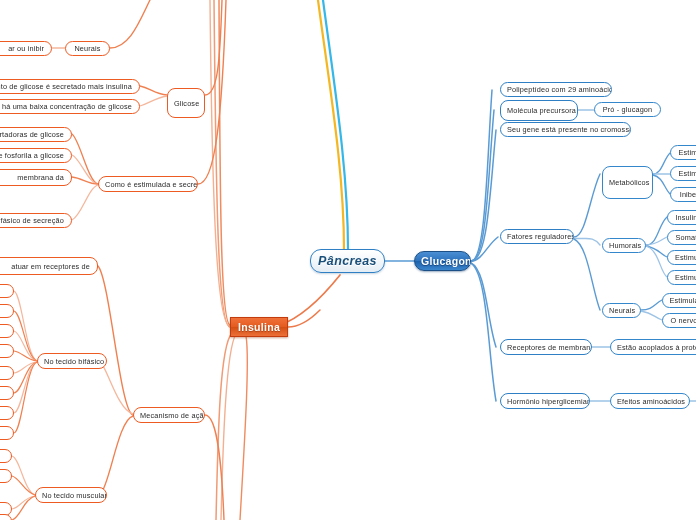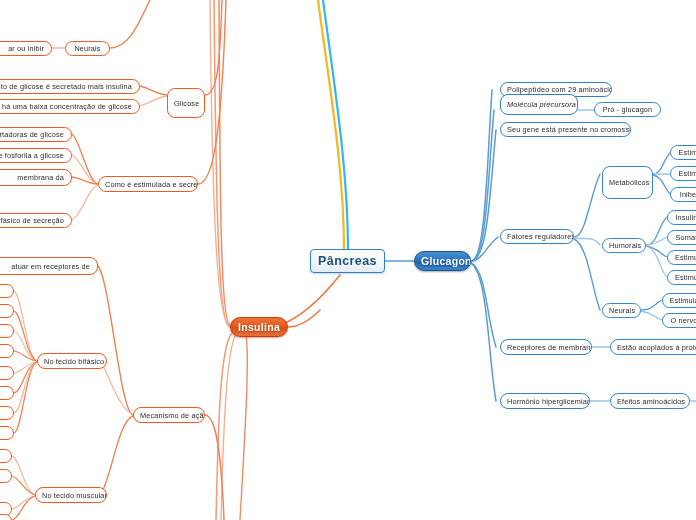--- a/index.html
+++ b/index.html
@@ -34,45 +34,46 @@
     align-items: center;
     justify-content: center;
     white-space: nowrap;
     border-radius: 9px;
     z-index: 5;
   }
   
   .node.root {
     border: 1.6px solid #2f7fc4;
     background: linear-gradient(to bottom, #ffffff 0%, #f4f8fb 45%, #e4edf4 100%);
-    border-radius: 4px;
+    border-radius: 11px;
     box-shadow: 0 1px 2px rgba(60,100,140,.28);
     font-weight: bold;
     font-size: 12.5px;
     color: #1a4f7a;
     letter-spacing: .4px;
     text-shadow: 0 1px 0 #ffffff;
+    font-style: italic;
   }
   
   .node.hub-blue {
     border: 1px solid #1c4f86;
     background: linear-gradient(to bottom, #4a8fd4 0%, #2d73bd 48%, #1d62ad 52%, #3b86cd 100%);
     border-radius: 10px;
     box-shadow: 0 1px 2px rgba(30,70,120,.45);
     font-weight: bold;
     font-size: 10.5px;
     color: #ffffff;
     letter-spacing: .3px;
     text-shadow: 0 1px 1px rgba(10,40,80,.55);
   }
   
   .node.hub-orange {
     border: 1px solid #c23c0d;
     background: linear-gradient(to bottom, #f0713a 0%, #e35b1f 48%, #d44f14 52%, #ec7038 100%);
-    border-radius: 10px;
+    border-radius: 0;
     box-shadow: 0 1px 2px rgba(150,60,20,.45);
     font-weight: bold;
     font-size: 10.5px;
     color: #ffffff;
     letter-spacing: .3px;
     text-shadow: 0 1px 1px rgba(130,45,10,.55);
   }
   
   .node.blue {
     border: 1.4px solid #2f7fc4;
@@ -204,21 +205,21 @@
   </div>
 
   <div class="node hub-orange" style="left:230px; top:317px; width:58px; height:20px;">
     <span class="lbl">Insulina</span>
   </div>
 
   <div class="node blue lvl2" style="left:500px; top:82px; width:112px; height:15px;">
     <span class="lbl">Polipeptídeo com 29 aminoácidos</span>
   </div>
 
-  <div class="node blue lvl2" style="left:500px; top:94px; width:78px; height:21px;font-style:italic;">
+  <div class="node blue lvl2" style="left:500px; top:100px; width:78px; height:21px;">
     <span class="lbl">Molécula precursora</span>
   </div>
 
   <div class="node blue lvl3" style="left:594px; top:102px; width:67px; height:15px;align-items:center;">
     <span class="lbl">Pró - glucagon</span>
   </div>
 
   <div class="node blue lvl2" style="left:500px; top:122px; width:131px; height:15px;">
     <span class="lbl">Seu gene está presente no cromossoma 2</span>
   </div>

